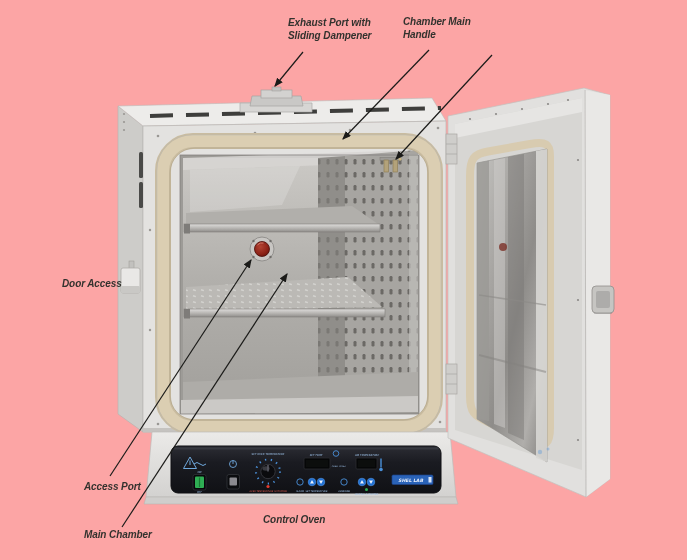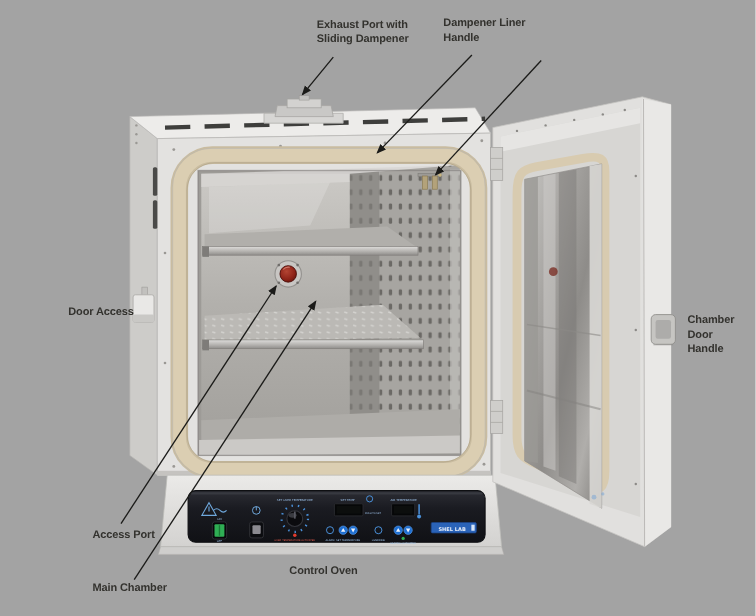--- a/index.html
+++ b/index.html
@@ -1,17 +1,17 @@
 <!DOCTYPE html>
 <html><head>
 <meta charset="utf-8">
 <style>
   html,body{margin:0;padding:0;background:#ffffff;}
-  #stage{position:relative;width:687px;height:560px;background:#a3a3a3;overflow:hidden;
-         font-family:"Liberation Sans", sans-serif;}
+  #stage{position:relative;width:687px;height:560px;background:#fca5a5;overflow:hidden;
+         font-family:"Liberation Sans", sans-serif;font-style:italic;}
   #art{position:absolute;left:0;top:0;}
   .label{position:absolute;color:#33322e;font-size:10px;line-height:1.32;font-weight:600;
          letter-spacing:-0.1px;white-space:nowrap;}
   .micro{font-family:"DejaVu Sans", sans-serif;}
 </style>
 </head>
 <body>
 
 <div id="stage">
 
@@ -290,34 +290,29 @@
     <line x1="122" y1="527" x2="287" y2="274" marker-end="url(#ah)"></line>
   </g>
 </svg>
 
 <div class="label" style="left:288px;top:16px;">
   <div>Exhaust Port with</div>
   <div>Sliding Dampener</div>
 </div>
 
 <div class="label" style="left:403px;top:15px;">
-  <div>Dampener Liner</div>
+  <div>Chamber Main</div>
   <div>Handle</div>
 </div>
 
 
 <div class="label" style="left:62px;top:277px;">
   <div>Door Access</div>
 </div>
 
-<div class="label" style="left:625px;top:285px;">
-  <div>Chamber</div>
-  <div>Door</div>
-  <div>Handle</div>
-</div>
 
 <div class="label" style="left:84px;top:480px;">
   <div>Access Port</div>
 </div>
 
 <div class="label" style="left:84px;top:528px;">
   <div>Main Chamber</div>
 </div>
 
 <div class="label" style="left:263px;top:513px;">

